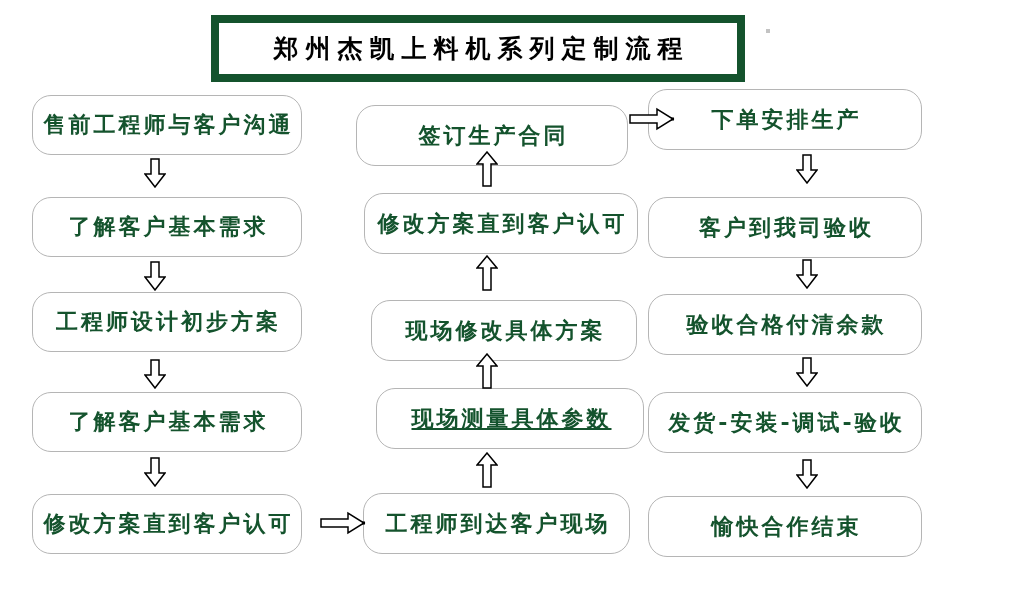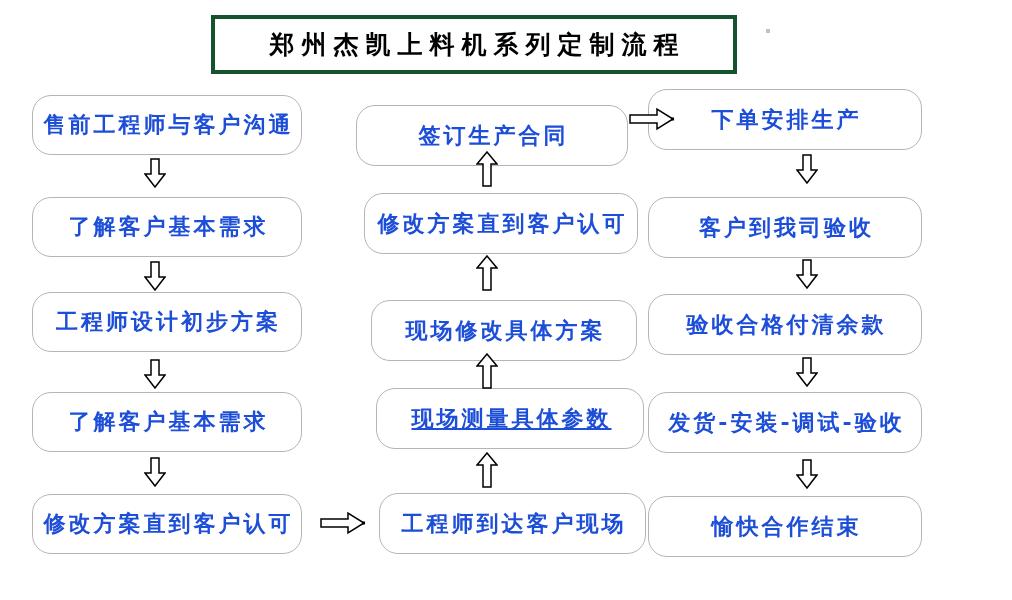--- a/index.html
+++ b/index.html
@@ -2,43 +2,43 @@
 <html><head>
 <meta charset="utf-8">
 <style>
   html,body { margin:0; padding:0; background:#ffffff; }
   .canvas {
     position:relative; width:1012px; height:600px; background:#ffffff;
     font-family:"DejaVu Serif","Liberation Serif",serif; overflow:hidden;
   }
   .title-box {
     position:absolute; left:211px; top:15px; width:518px; height:51px;
-    border:4px solid #14532d; background:#ffffff;
+    border:8px solid #14532d; background:#ffffff;
     display:flex; align-items:center; justify-content:center;
   }
   .title-text {
     font-size:25px; font-weight:bold; color:#000; letter-spacing:7px;
     white-space:nowrap; text-indent:7px;
   }
   .node {
     position:absolute; background:#ffffff; border:1px solid #b5b5b5;
     border-radius:19px; display:flex; align-items:center; justify-content:center;
-    font-size:22px; font-weight:bold; color:#1d4ed8; letter-spacing:3px;
+    font-size:22px; font-weight:bold; color:#14532d; letter-spacing:3px;
     white-space:nowrap; text-indent:3px;
   }
   
   .L { left:32px; width:268px; height:58px; }
   .L1{top:95px} .L2{top:197px} .L3{top:292px} .L4{top:392px} .L5{top:494px}
   
   .M { height:59px; }
   .M1{left:356px; top:105px;  width:270px;}
   .M2{left:364px; top:193px; width:272px;}
   .M3{left:371px; top:300px; width:264px;}
   .M4{left:376px; top:388px; width:266px;text-decoration:underline;}
-  .M5{left:379px; top:493px; width:265px;}
+  .M5{left:363px; top:493px; width:265px;}
   
   .R { left:648px; width:272px; height:59px; }
   .R1{top:89px} .R2{top:197px} .R3{top:294px} .R4{top:392px} .R5{top:496px}
   .arrow { position:absolute; }
   .dot-artifact {
     position:absolute; left:766px; top:29px; width:4px; height:4px; background:#c3c3c3;
   }
   svg polygon { fill:#ffffff; stroke:#000000; stroke-width:1.5; stroke-linejoin:miter; }
 </style>
 </head>

